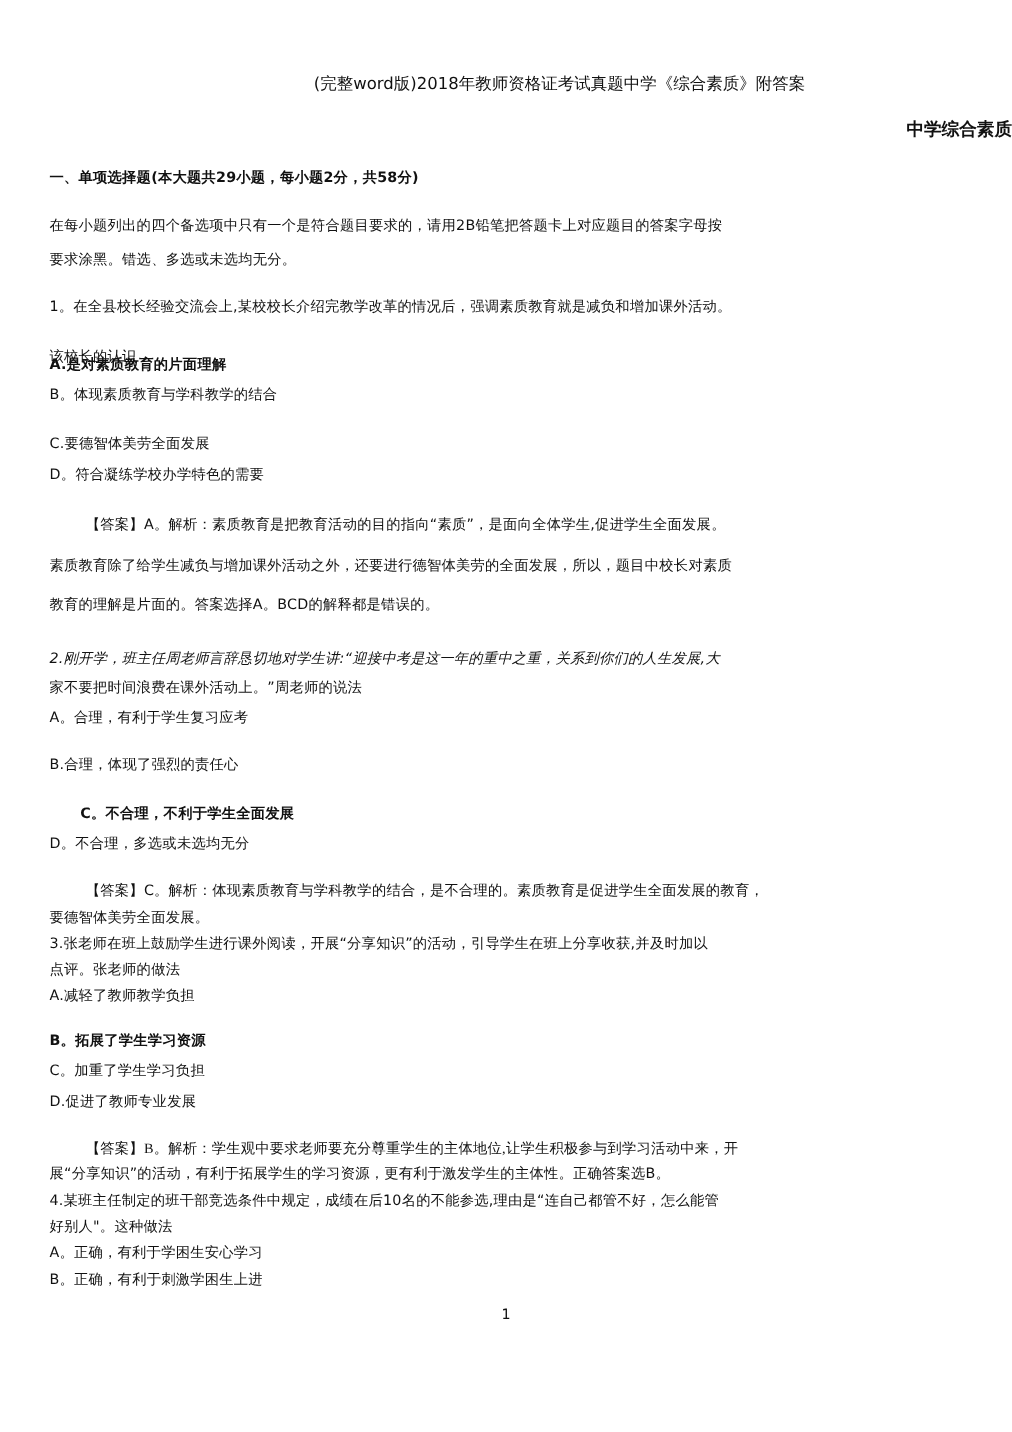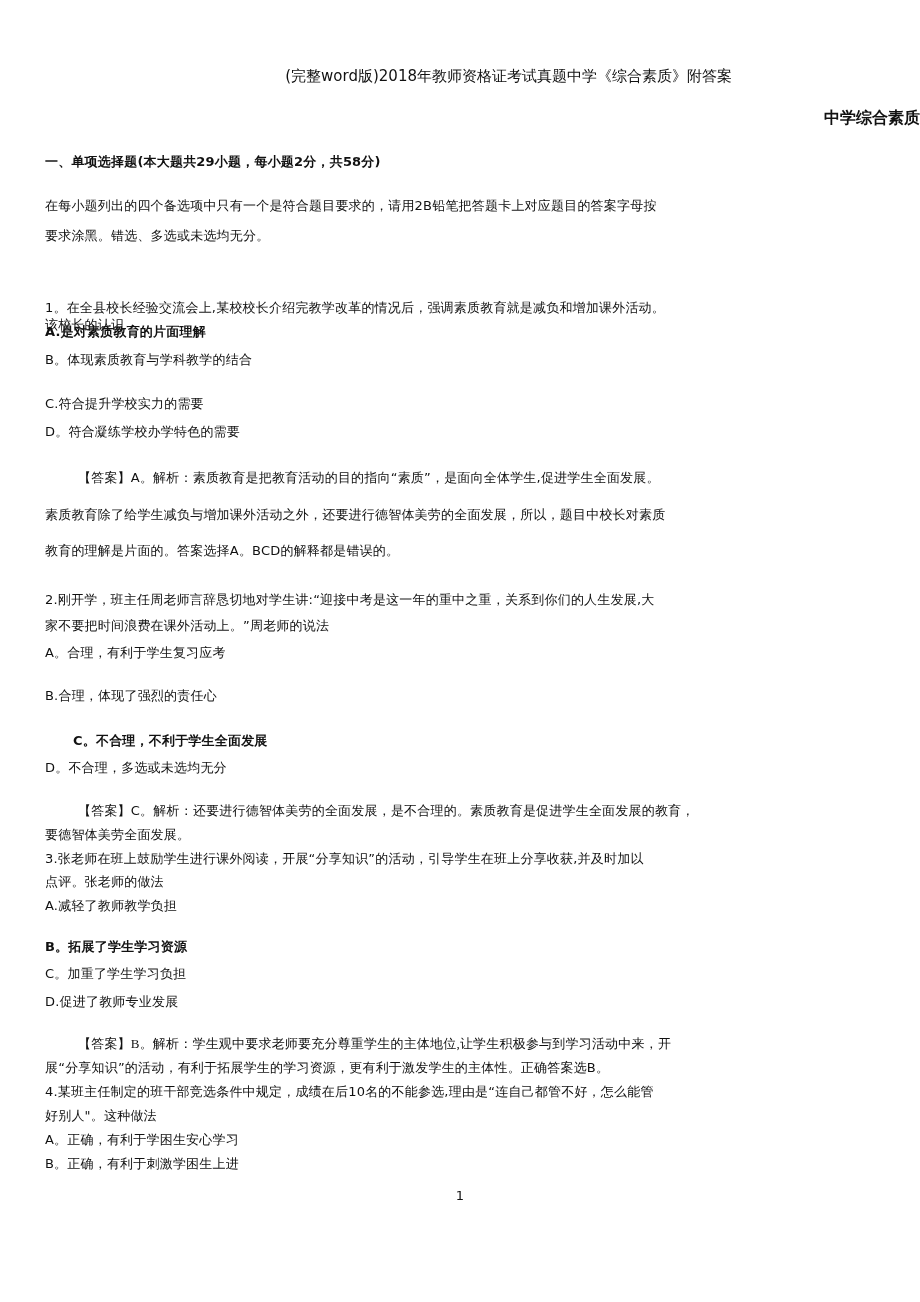--- a/index.html
+++ b/index.html
@@ -34,37 +34,37 @@
 <div class="page">
 
   <div class="header-title">(完整word版)2018年教师资格证考试真题中学《综合素质》附答案</div>
   <div class="doc-title">中学综合素质</div>
 
   <div class="line bold" style="top:152px;">一、单项选择题(本大题共29小题，每小题2分，共58分)</div>
 
   <div class="line" style="top:196px;">在每小题列出的四个备选项中只有一个是符合题目要求的，请用2B铅笔把答题卡上对应题目的答案字母按</div>
   <div class="line" style="top:226px;font-family:Liberation Serif, serif;">要求涂黑。错选、多选或未选均无分。</div>
 
-  <div class="line" style="top:270px;margin-top:28px;">1。在全县校长经验交流会上,某校校长介绍完教学改革的情况后，强调素质教育就是减负和增加课外活动。</div>
+  <div class="line" style="top:270px;">1。在全县校长经验交流会上,某校校长介绍完教学改革的情况后，强调素质教育就是减负和增加课外活动。</div>
   <div class="line" style="top:295px;margin-top:20px;">该校长的认识</div>
   <div class="line bold" style="top:322px;">A.是对素质教育的片面理解</div>
   <div class="line" style="top:350px;">B。体现素质教育与学科教学的结合</div>
-  <div class="line" style="top:394px;">C.符合提升学校实力的需要</div>
+  <div class="line" style="top:394px;">C.要德智体美劳全面发展</div>
   <div class="line" style="top:422px;">D。符合凝练学校办学特色的需要</div>
   <div class="line indent" style="top:468px;">【答案】A。解析：素质教育是把教育活动的目的指向“素质”，是面向全体学生,促进学生全面发展。</div>
   <div class="line" style="top:541px;">教育的理解是片面的。答案选择A。BCD的解释都是错误的。</div>
   <div class="line" style="top:505px;">素质教育除了给学生减负与增加课外活动之外，还要进行德智体美劳的全面发展，所以，题目中校长对素质</div>
 
-  <div class="line" style="top:590px;">2.刚开学，班主任周老师言辞恳切地对学生讲:“迎接中考是这一年的重中之重，关系到你们的人生发展,大</div>
+  <div class="line" style="top:590px;font-style:italic;">2.刚开学，班主任周老师言辞恳切地对学生讲:“迎接中考是这一年的重中之重，关系到你们的人生发展,大</div>
   <div class="line" style="top:616px;">家不要把时间浪费在课外活动上。”周老师的说法</div>
   <div class="line" style="top:643px;">A。合理，有利于学生复习应考</div>
   <div class="line" style="top:686px;">B.合理，体现了强烈的责任心</div>
   <div class="line bold" style="top:731px;margin-left:28px;">C。不合理，不利于学生全面发展</div>
   <div class="line" style="top:758px;">D。不合理，多选或未选均无分</div>
-  <div class="line indent" style="top:801px;">【答案】C。解析：还要进行德智体美劳的全面发展，是不合理的。素质教育是促进学生全面发展的教育，</div>
+  <div class="line indent" style="top:801px;">【答案】C。解析：体现素质教育与学科教学的结合，是不合理的。素质教育是促进学生全面发展的教育，</div>
   <div class="line" style="top:825px;">要德智体美劳全面发展。</div>
 
   <div class="line" style="top:849px;">3.张老师在班上鼓励学生进行课外阅读，开展“分享知识”的活动，引导学生在班上分享收获,并及时加以</div>
   <div class="line" style="top:872px;">点评。张老师的做法</div>
   <div class="line" style="top:896px;">A.减轻了教师教学负担</div>
   <div class="line bold" style="top:937px;">B。拓展了学生学习资源</div>
   <div class="line" style="top:964px;">C。加重了学生学习负担</div>
   <div class="line" style="top:992px;">D.促进了教师专业发展</div>
   <div class="line indent" style="top:1034px;font-family:Liberation Serif, serif;">【答案】B。解析：学生观中要求老师要充分尊重学生的主体地位,让学生积极参与到学习活动中来，开</div>
   <div class="line" style="top:1058px;">展“分享知识”的活动，有利于拓展学生的学习资源，更有利于激发学生的主体性。正确答案选B。</div>

